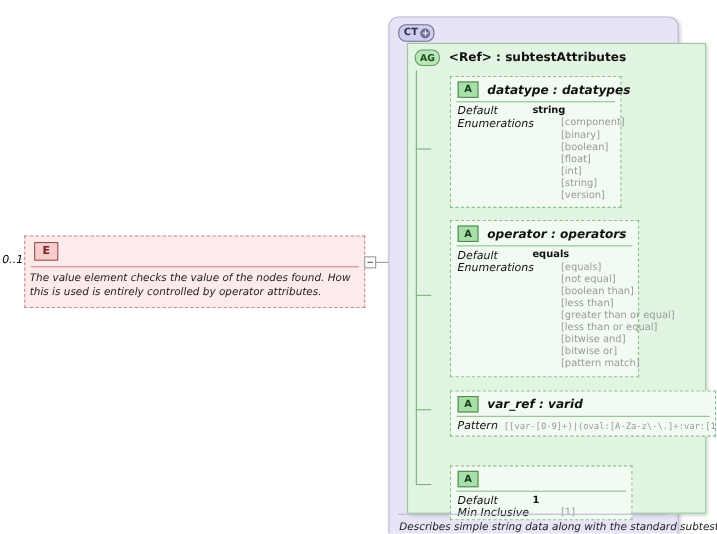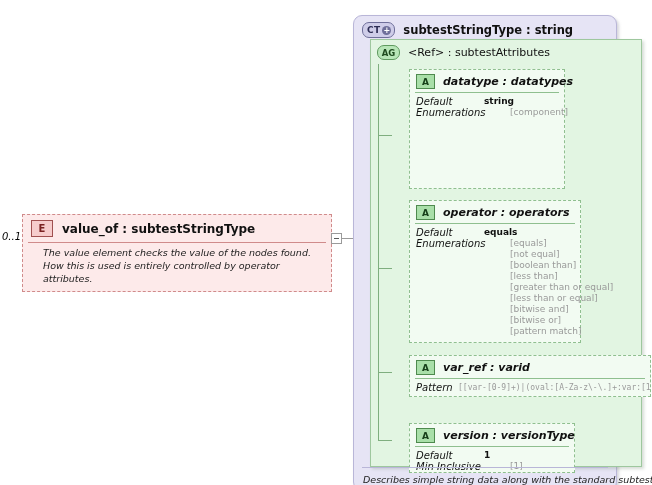--- a/index.html
+++ b/index.html
@@ -52,21 +52,21 @@
   }
   #element-sep {
     height: 1px;
     background: #d08b8b;
     margin: 0 5px;
   }
   #element-desc {
     font-size: 9.5px;
     font-style: italic;
     color: #222222;
-    padding: 4px 7px 6px 20px;
+    padding: 4px 7px 6px 4px;
     line-height: 1.35;
   }
   #cardinality {
     position: absolute;
     left: 2px;
     top: 231px;
     font-size: 10px;
     font-style: italic;
     color: #000000;
   }
@@ -179,21 +179,20 @@
     top: 23px;
     width: 272px;
     height: 428px;
     background: #e2f5e2;
     border: 1px solid #9ec79e;
     box-sizing: border-box;
     box-shadow: 2px 2px 3px rgba(120,140,120,0.30);
   }
   #ag-header {
     display: flex;
-    align-items: center;
     padding: 5px 0 0 6px;
   }
   .badge-ag {
     display: flex;
     align-items: center;
     justify-content: center;
     border: 1px solid #5f9a5f;
     background: #b8e6b8;
     border-radius: 7px;
     width: 21px;
@@ -201,21 +200,21 @@
     margin-right: 8px;
     flex: none;
   }
   .badge-ag span {
     font-size: 8.5px;
     font-weight: bold;
     color: #1e4a1e;
   }
   #ag-title {
     font-size: 11px;
-    font-weight: normal;
+    font-weight: bold;
     color: #111111;
     white-space: nowrap;
   }
 
   
   .tree-v {
     position: absolute;
     width: 1px;
     background: #7fae7f;
   }
@@ -307,37 +306,35 @@
   }
 </style>
 </head>
 <body>
 
 <div id="cardinality">0..1</div>
 
 <div id="element-box">
   <div id="element-header">
     <div class="badge-e">E</div>
-    <div id="element-title">value_of : subtestStringType</div>
   </div>
   <div id="element-sep"></div>
   <div id="element-desc">The value element checks the value of the nodes found.  How this is used is entirely controlled by operator attributes.</div>
 </div>
 
 <div id="collapse-box"></div>
 <div id="link-elem-to-panel"></div>
 
 <div id="ct-panel">
 
   <div id="ct-header">
     <div class="badge-ct">
       <span class="ct-text">CT</span>
       <span class="ct-plus">+</span>
     </div>
-    <div id="ct-title">subtestStringType : string</div>
   </div>
 
   <div id="ag-panel">
 
     <div id="ag-header">
       <div class="badge-ag">
         <span>AG</span>
       </div>
       <div id="ag-title">&lt;Ref&gt;      : subtestAttributes</div>
     </div>
@@ -357,20 +354,28 @@
       </div>
       <div class="attr-sep"></div>
       <div class="facet-rows">
         <div class="facet-row">
           <div class="facet-label">Default</div>
           <div class="facet-value strong">string</div>
         </div>
         <div class="facet-row">
           <div class="facet-label">Enumerations</div>
           <div class="facet-value enum">[component]</div>
+        </div>
+        <div class="enum-extra">
+          <div class="facet-value enum">[binary]</div>
+          <div class="facet-value enum">[boolean]</div>
+          <div class="facet-value enum">[float]</div>
+          <div class="facet-value enum">[int]</div>
+          <div class="facet-value enum">[string]</div>
+          <div class="facet-value enum">[version]</div>
         </div>
       </div>
     </div>
 
     <div class="attr-box" style="left:38px; top:160px; width:172px; height:143px;">
       <div class="attr-header">
         <div class="badge-a">
           <span>A</span>
         </div>
         <div class="attr-title">operator : operators</div>
@@ -412,21 +417,20 @@
           <div class="facet-value mono">[[var-[0-9]+)|(oval:[A-Za-z\-\.]+:var:[1-9][0-9]*)]</div>
         </div>
       </div>
     </div>
 
     <div class="attr-box" style="left:38px; top:383px; width:166px; height:50px;">
       <div class="attr-header">
         <div class="badge-a">
           <span>A</span>
         </div>
-        <div class="attr-title">version    : versionType</div>
       </div>
       <div class="attr-sep"></div>
       <div class="facet-rows">
         <div class="facet-row">
           <div class="facet-label">Default</div>
           <div class="facet-value strong">1</div>
         </div>
         <div class="facet-row">
           <div class="facet-label">Min Inclusive</div>
           <div class="facet-value enum">[1]</div>

